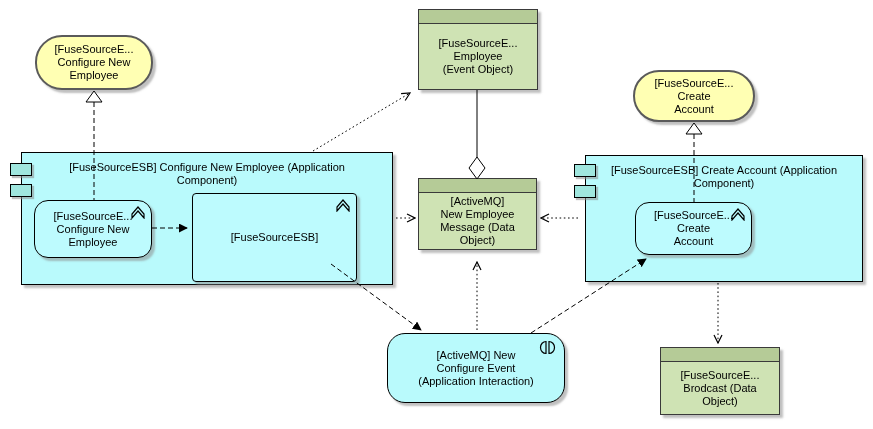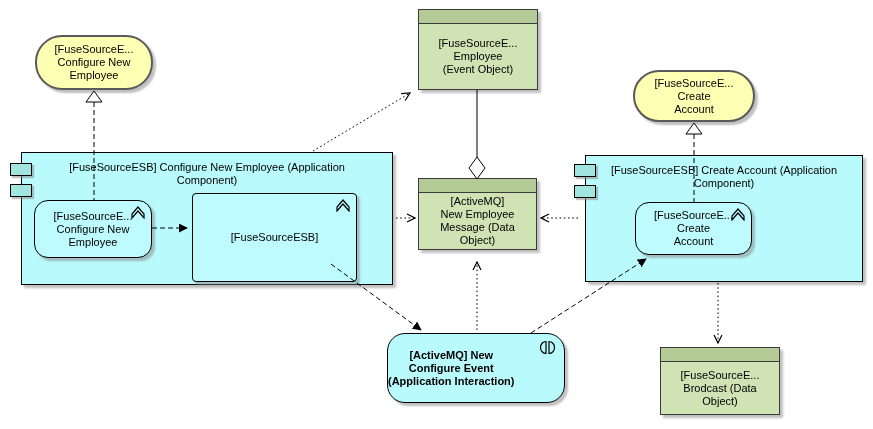--- a/index.html
+++ b/index.html
@@ -22,21 +22,21 @@
     position:absolute;box-sizing:border-box;width:22px;height:13px;
     background:var(--component-port-fill);border:1px solid var(--outline);
     box-shadow:2px 2px 1px rgba(140,140,140,0.55);
   }
   .func{
     background:var(--function-fill);border:1.4px solid var(--outline);
     display:flex;align-items:center;justify-content:center;
   }
   .interaction{
     background:var(--interaction-fill);border:1.4px solid var(--outline);
-    display:flex;align-items:center;font-weight:bold;
+    display:flex;align-items:center;justify-content:center;
   }
   .dataobject{
     background:var(--data-object-fill);border:1px solid #3a3a3a;
     display:flex;flex-direction:column;
   }
   .dataobject .dheader{height:13px;background:var(--data-object-header-fill);border-bottom:1px solid #3a3a3a;}
   .dataobject .dbody{flex:1;display:flex;align-items:center;justify-content:center;}
   .lbl span{display:block;}
   .corner-icon{position:absolute;top:5px;right:6px;}
   svg.overlay{position:absolute;left:0;top:0;pointer-events:none;}

